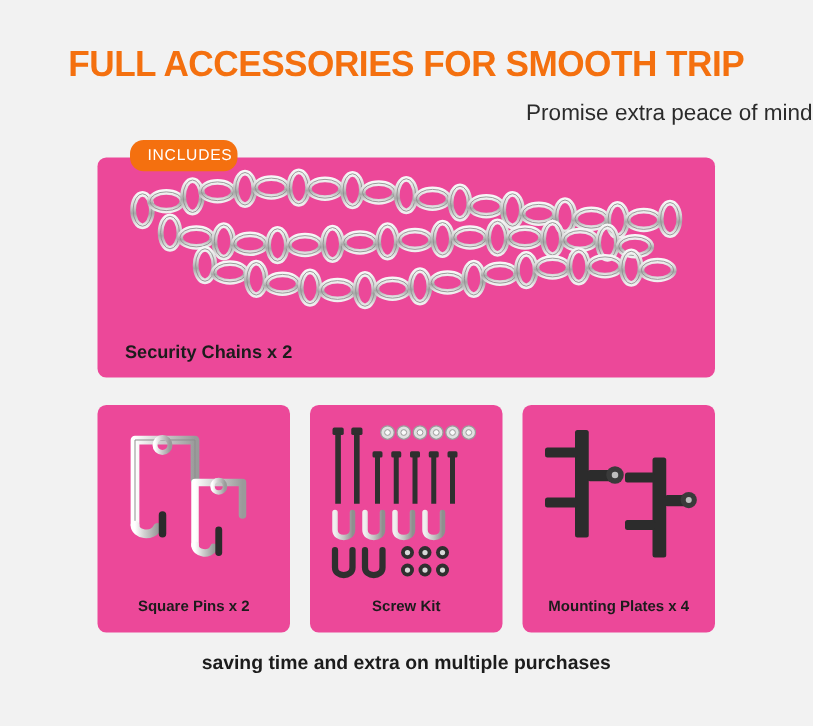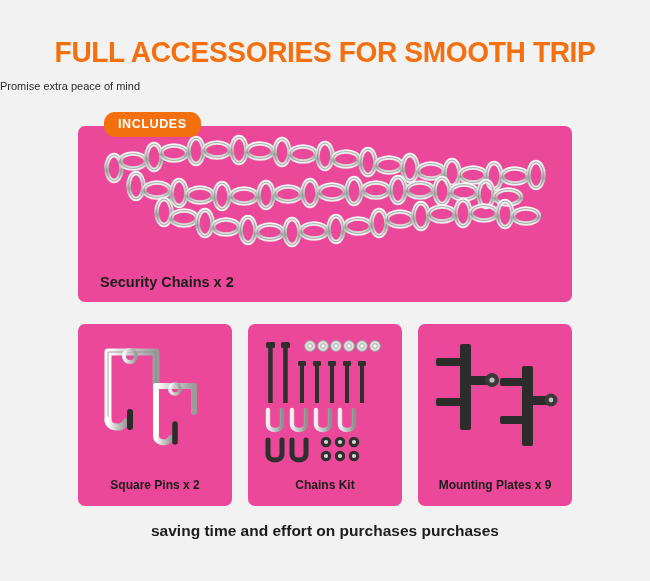--- a/index.html
+++ b/index.html
@@ -27,41 +27,41 @@
     color: #f4700f;
     font-weight: bold;
     font-size: 29px;
     letter-spacing: -0.4px;
     padding-top: 36px;
     font-family: "Liberation Sans", sans-serif;
     text-transform: uppercase;
     transform: scaleX(0.97);
   }
   .subhead {
-    text-align: left;
+    text-align: right;
     color: #2b2b2b;
-    font-size: 11px;
+    font-size: 18px;
     margin-top: 11px;
     font-weight: normal;
   }
 
   
   .badge-wrap {
     position: absolute;
     left: 104px;
     top: 112px;
     z-index: 5;
   }
   .badge {
     background: #f4700f;
     color: #ffffff;
-    font-weight: bold;
+    font-weight: normal;
     font-size: 12.5px;
     letter-spacing: 0.6px;
-    padding: 5px 14px 6px 14px;
+    padding: 5px 4px 6px 14px;
     border-radius: 11px;
     display: inline-block;
   }
 
   
   .card {
     position: absolute;
     background: #ec4899;
     border-radius: 7px;
   }
@@ -326,21 +326,21 @@
         <g>
           <use href="#nut" x="78" y="118"></use>
           <use href="#nut" x="92" y="118"></use>
           <use href="#nut" x="106" y="118"></use>
           <use href="#nut" x="78" y="132"></use>
           <use href="#nut" x="92" y="132"></use>
           <use href="#nut" x="106" y="132"></use>
         </g>
       </svg>
     </div>
-    <div class="small-label">Chains Kit</div>
+    <div class="small-label">Screw Kit</div>
   </div>
 
   <div class="card card-small card-plates">
     <div class="art">
       <svg width="154" height="148" viewBox="0 0 154 148" xmlns="http://www.w3.org/2000/svg">
         <g>
 
           <rect x="42" y="20" width="11" height="86" rx="2" fill="#2c2c2c"></rect>
           <rect x="18" y="34" width="26" height="8" rx="2" fill="#2c2c2c"></rect>
           <rect x="18" y="74" width="26" height="8" rx="2" fill="#2c2c2c"></rect>
@@ -350,20 +350,20 @@
 
           <rect x="104" y="42" width="11" height="80" rx="2" fill="#2c2c2c"></rect>
           <rect x="82" y="54" width="24" height="8" rx="2" fill="#2c2c2c"></rect>
           <rect x="82" y="92" width="24" height="8" rx="2" fill="#2c2c2c"></rect>
           <rect x="114" y="72" width="18" height="9" rx="2" fill="#2c2c2c"></rect>
           <circle cx="133" cy="76" r="6.5" fill="#3a3a3a"></circle>
           <circle cx="133" cy="76" r="2.4" fill="#bdbdbd"></circle>
         </g>
       </svg>
     </div>
-    <div class="small-label">Mounting Plates x 9</div>
+    <div class="small-label">Mounting Plates x 4</div>
   </div>
 
   <div class="footer">
-    <div>saving time and effort on purchases purchases</div>
+    <div>saving time and extra on multiple purchases</div>
   </div>
 
 </div>
 
 </body></html>

